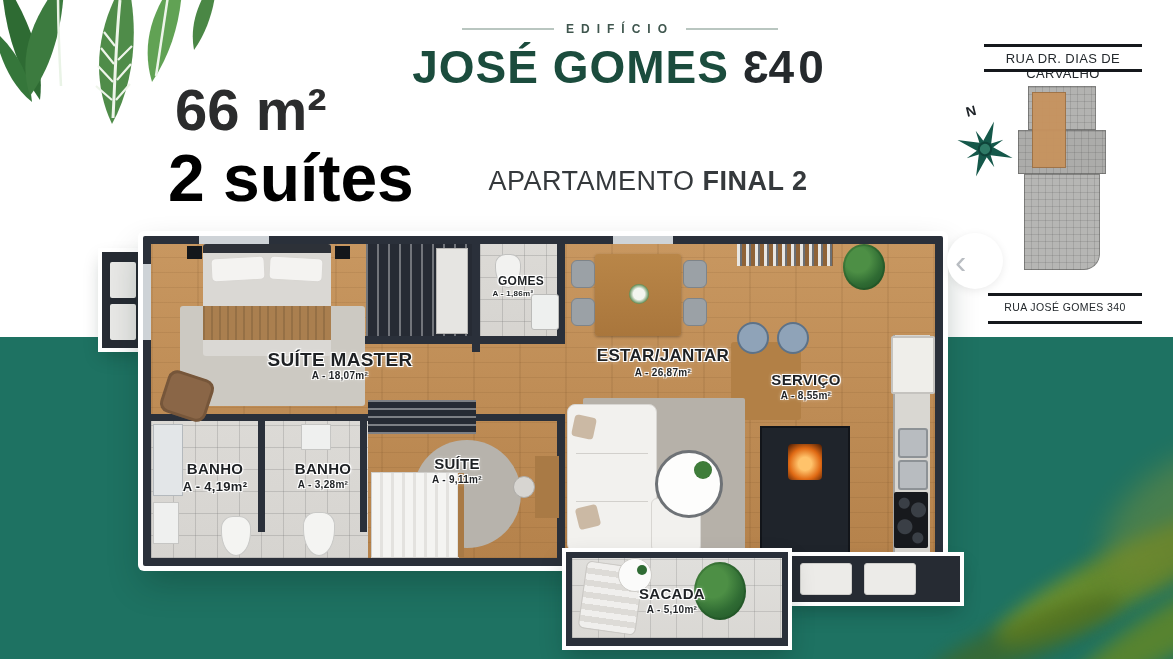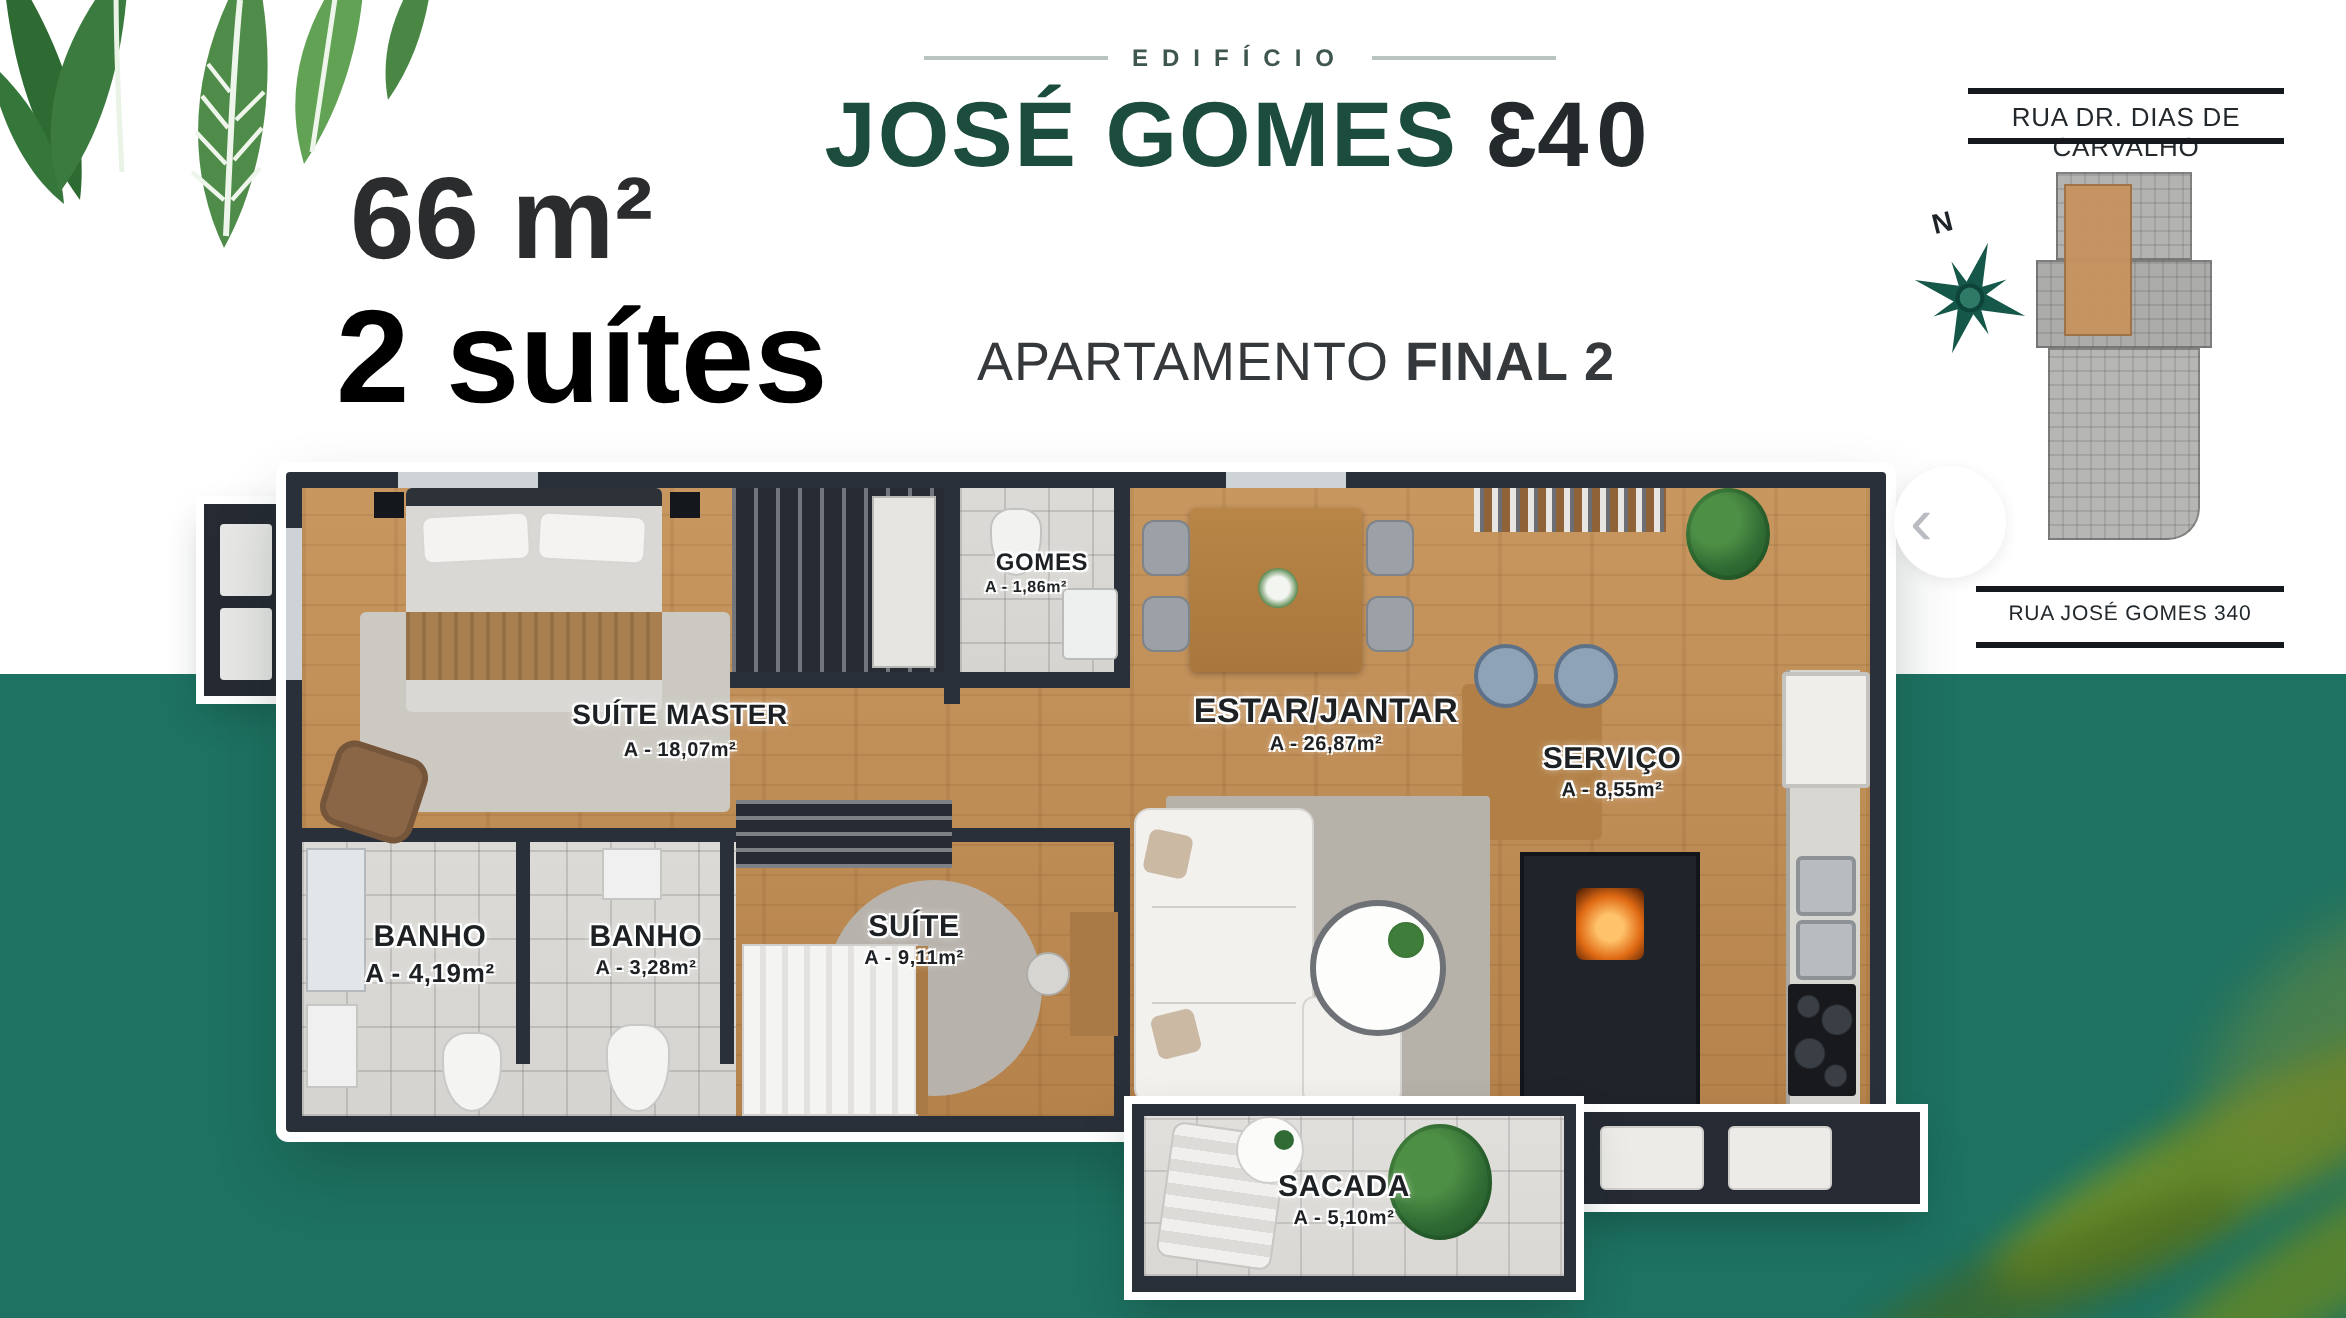--- a/index.html
+++ b/index.html
@@ -199,21 +199,21 @@
      background:repeating-linear-gradient(0deg,#f0efed 0 6px,#dddbd7 6px 12px);border:1px solid #c9c7c3;}
   #sac-table{left:52px;top:6px;width:32px;height:32px;border-radius:50%;background:#fbfbfa;border:1px solid #cfcdc9;}
   #sac-table .dot{position:absolute;left:18px;top:6px;width:10px;height:10px;border-radius:50%;background:#2f6b33;}
   #sac-plant{left:128px;top:10px;width:52px;height:58px;}
 
   
   .rl{position:absolute;transform:translateX(-50%);text-align:center;color:#1e2124;font-weight:800;
       white-space:nowrap;z-index:40;letter-spacing:.3px;
       text-shadow:-1px -1px 0 #fff,1px -1px 0 #fff,-1px 1px 0 #fff,1px 1px 0 #fff,0 0 4px rgba(255,255,255,.9);}
   .ra{font-weight:700;}
-  #rl-master{left:340px;top:349px;font-size:14px;} #ra-master{left:340px;top:370px;font-size:10px;}
+  #rl-master{left:340px;top:349px;font-size:19px;} #ra-master{left:340px;top:370px;font-size:10px;}
   #rl-lavabo{left:521px;top:274px;font-size:12px;} #ra-lavabo{left:513px;top:289px;font-size:8px;}
   #rl-estar{left:663px;top:346px;font-size:17px;}  #ra-estar{left:663px;top:367px;font-size:10px;}
   #rl-servico{left:806px;top:371px;font-size:15px;} #ra-servico{left:806px;top:390px;font-size:10px;}
   #rl-banho1{left:215px;top:460px;font-size:15px;} #ra-banho1{left:215px;top:479px;font-size:13px;}
   #rl-banho2{left:323px;top:460px;font-size:15px;} #ra-banho2{left:323px;top:479px;font-size:10px;}
   #rl-suite{left:457px;top:455px;font-size:15px;}  #ra-suite{left:457px;top:474px;font-size:10px;}
   #rl-sacada{left:672px;top:585px;font-size:15px;} #ra-sacada{left:672px;top:604px;font-size:10px;}
 
   
   #carousel-prev{left:947px;top:233px;width:56px;height:56px;border-radius:50%;background:#ffffff;

